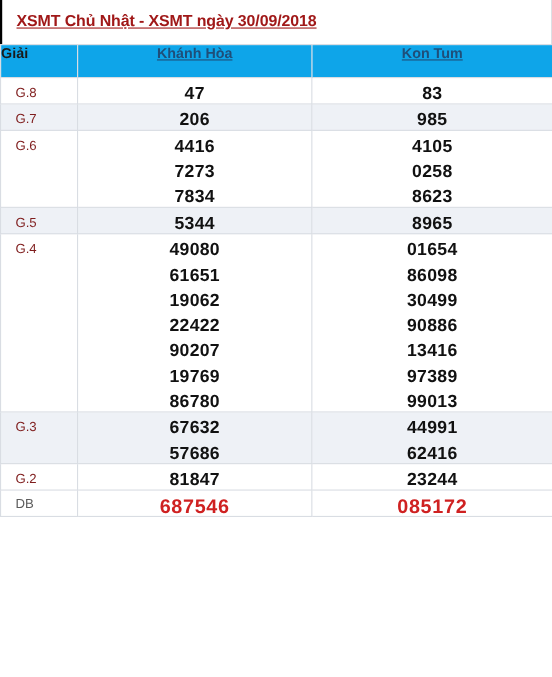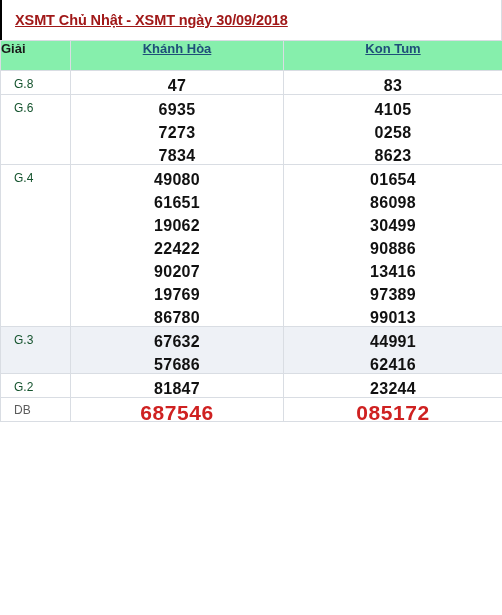--- a/index.html
+++ b/index.html
@@ -55,21 +55,21 @@
   table.result col.c-prov2  { width: 219px; }
 
   table.result th,
   table.result td {
     border: 1px solid #d9dde3;
     padding: 0;
     vertical-align: top;
   }
 
   
-  thead tr { background: #86efac; }
+  thead tr { background: #0ea5e9; }
   thead th {
     height: 29px;
     font-size: 13px;
     font-weight: bold;
     border-bottom: 1px solid #d9dde3;
   }
   th.prize-head {
     color: #1a1a1a;
     text-align: left;
     padding-left: 13px;
@@ -78,21 +78,21 @@
   .prov-link {
     color: #1f4e79;
     text-decoration: underline;
     font-size: 13px;
     font-weight: bold;
     cursor: pointer;
   }
 
   
   tbody td.prize-cell {
-    color: #14532d;
+    color: #7f1d1d;
     font-size: 12px;
     text-align: left;
     padding: 6px 0 0 13px;
     font-weight: normal;
     white-space: nowrap;
   }
   tbody td.num-cell {
     text-align: center;
     padding: 0;
   }
@@ -103,21 +103,21 @@
     color: #111111;
     line-height: 29px;
     height: 23px;
     letter-spacing: 0.3px;
   }
   tr.shade { background: #eef1f6; }
   tr.plain { background: #ffffff; }
 
   tr.db-row .num {
     color: #cf2121;
-    font-size: 21px;
+    font-size: 18px;
     letter-spacing: 0.6px;
   }
   tr.db-row td.prize-cell {
     color: #5c5c5c;
     padding-top: 5px;
   }
 </style>
 </head>
 <body>
 
@@ -147,31 +147,49 @@
     <tbody id="results-body">
         <tr class="plain">
           <td class="prize-cell">G.8</td>
           <td class="num-cell">
             <span class="num">47</span>
           </td>
           <td class="num-cell">
             <span class="num">83</span>
           </td>
         </tr>
+        <tr class="shade">
+          <td class="prize-cell">G.7</td>
+          <td class="num-cell">
+            <span class="num">206</span>
+          </td>
+          <td class="num-cell">
+            <span class="num">985</span>
+          </td>
+        </tr>
         <tr class="plain">
           <td class="prize-cell">G.6</td>
           <td class="num-cell">
-            <span class="num">6935</span>
+            <span class="num">4416</span>
             <span class="num">7273</span>
             <span class="num">7834</span>
           </td>
           <td class="num-cell">
             <span class="num">4105</span>
             <span class="num">0258</span>
             <span class="num">8623</span>
+          </td>
+        </tr>
+        <tr class="shade">
+          <td class="prize-cell">G.5</td>
+          <td class="num-cell">
+            <span class="num">5344</span>
+          </td>
+          <td class="num-cell">
+            <span class="num">8965</span>
           </td>
         </tr>
         <tr class="plain">
           <td class="prize-cell">G.4</td>
           <td class="num-cell">
             <span class="num">49080</span>
             <span class="num">61651</span>
             <span class="num">19062</span>
             <span class="num">22422</span>
             <span class="num">90207</span>

